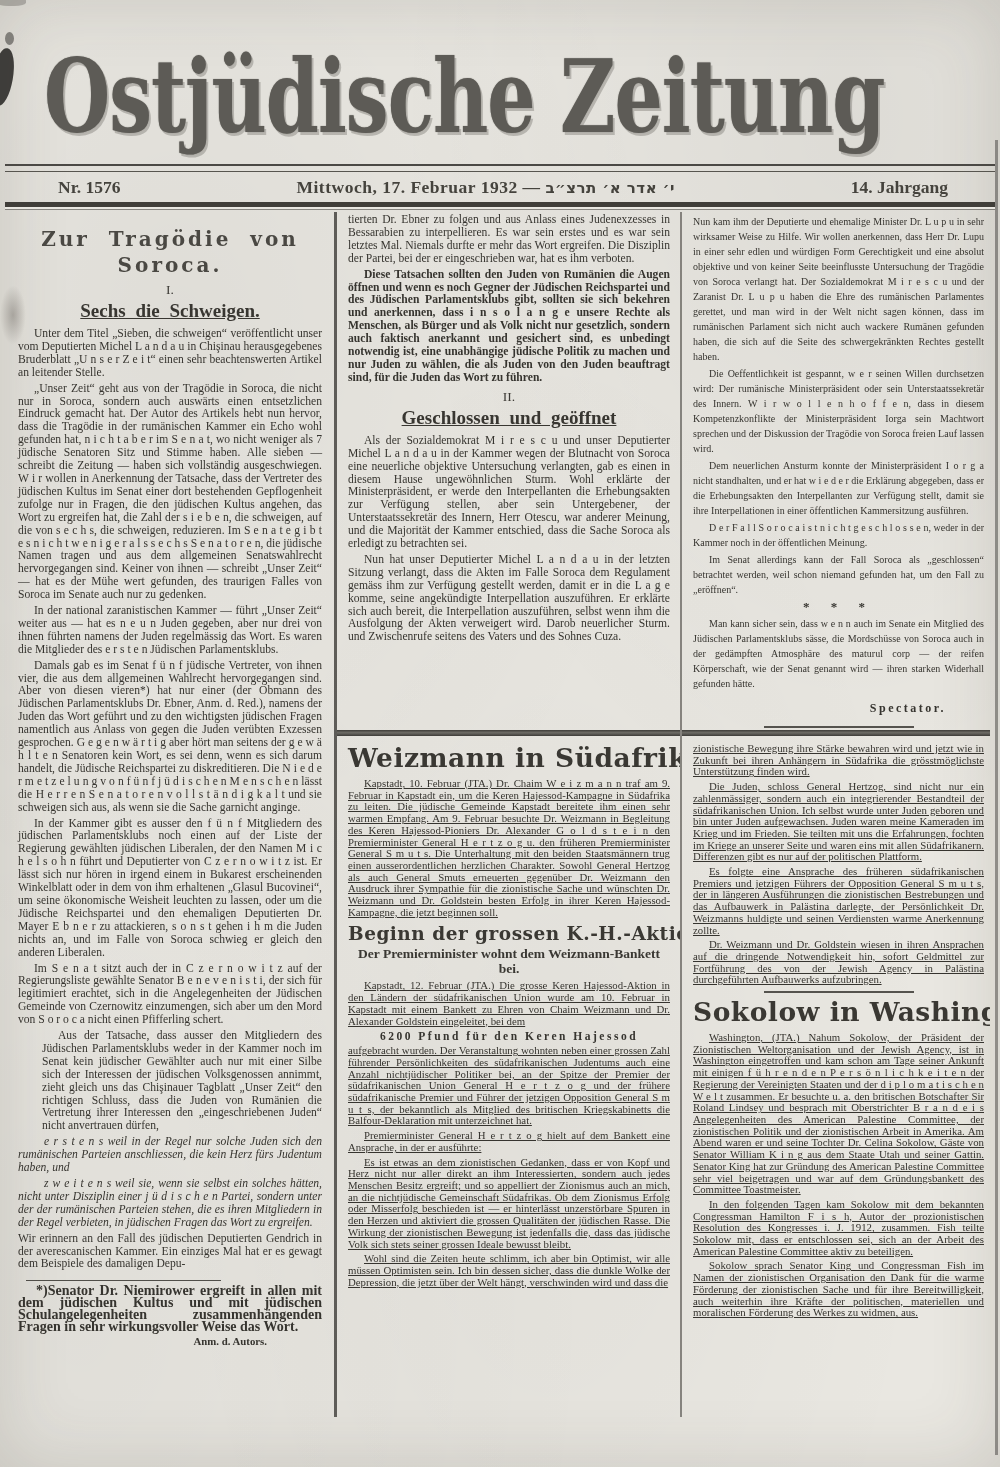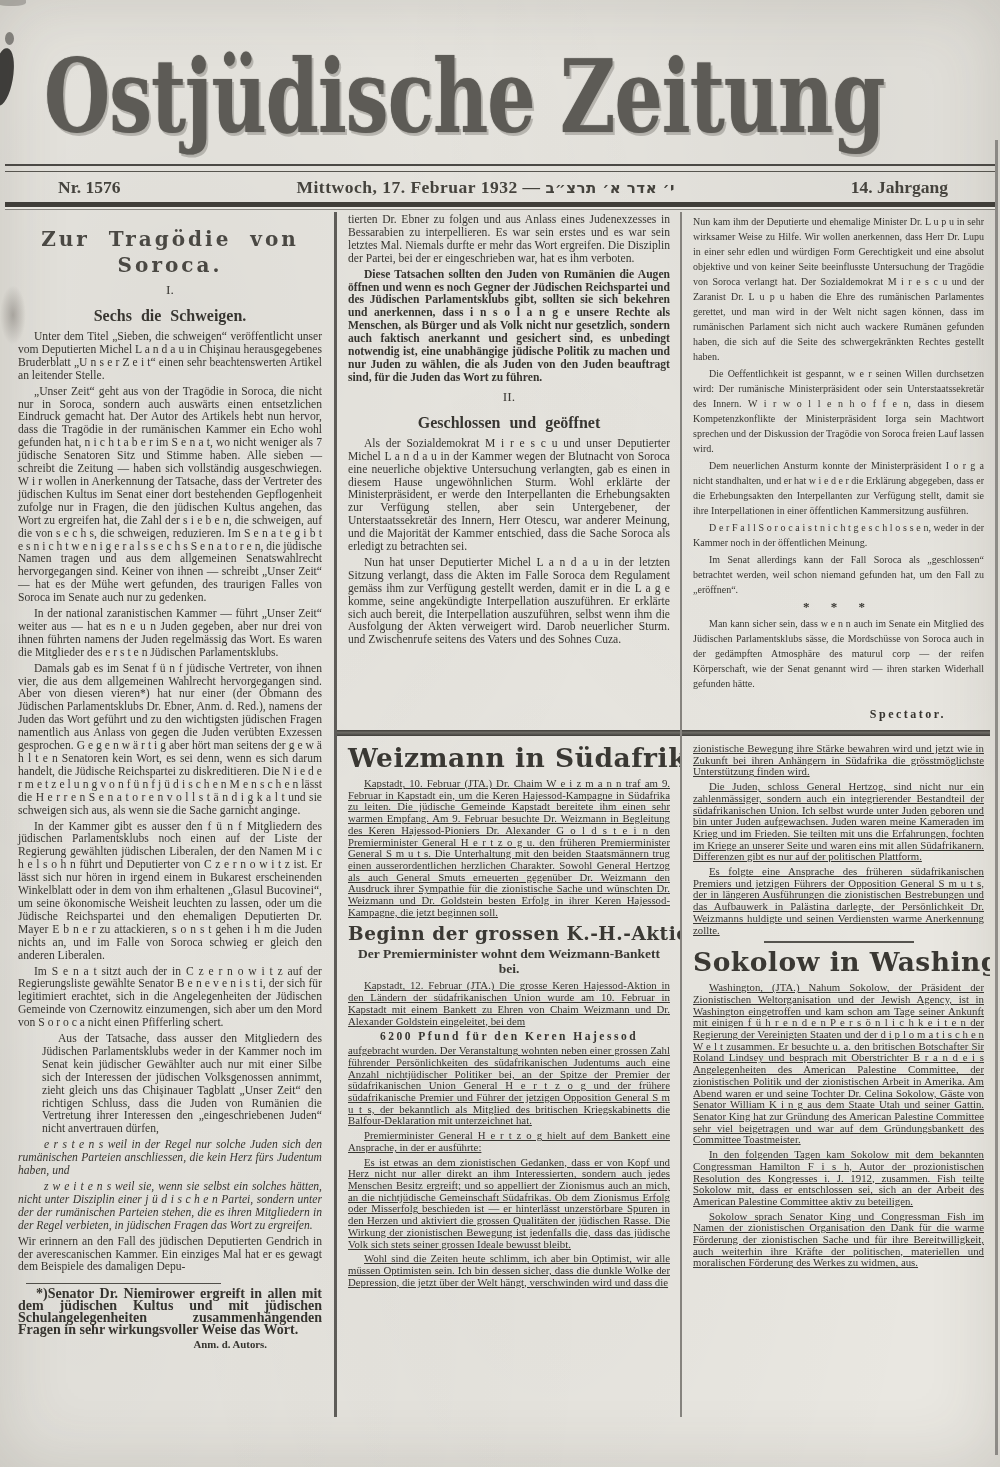--- a/index.html
+++ b/index.html
@@ -56,43 +56,43 @@
       font-size:11.6px; line-height:12.9px; }
   p.cont { text-indent:0; }
   p.inset { margin-left:24px; }
   p.deep { text-indent:26px;font-style:italic; }
   p.bold-graf { font-weight:bold; }
   
   .soroca-headline { margin:8px 0 2px; text-align:center; font-size:20px; line-height:26px;
     font-weight:bold; letter-spacing:3px; word-spacing:9px; color:#4a4843;
     font-family:"DejaVu Serif",serif; }
   .sec-num { text-align:center; font-size:13.5px; margin:4px 0 2px; color:#3c3a35; }
-  .sec-title { margin:9px 0 6px; text-align:center; font-size:16px; font-weight:bold;
-    word-spacing:5px; color:#383631; }
+  .sec-title { margin:2px 0 6px; text-align:center; font-size:19px; font-weight:bold;
+    word-spacing:5px; color:#383631;text-decoration:underline; }
   
   .part-a { height:516px; overflow:hidden; }
   .col-3 .part-a p { font-size:10px; line-height:15px; margin-bottom:2px; }
   .rule-heavy { height:6px; margin:0 -11px 7px;
     background:linear-gradient(#3e3c38, #6e6c66 45%, #3e3c38); }
   .col-3 .rule-heavy { margin:0 -6px 7px -11px; }
   
   .part-b p { font-size:10.8px; line-height:11.7px; margin-bottom:3px;text-decoration:underline; }
   .big-headline { margin:2px 0 5px; text-align:center; font-family:"DejaVu Serif",serif;
     font-weight:bold; font-size:26.5px; line-height:30px; letter-spacing:0.5px;
     color:#3a3833; white-space:nowrap; }
   .kh-headline { margin:5px 0 2px; text-align:center; font-family:"DejaVu Serif",serif;
     font-weight:bold; font-size:18.5px; letter-spacing:0.5px; color:#3a3833; white-space:nowrap; }
   .kh-sub { margin:0 10px 4px; text-align:center; font-size:13.5px; font-weight:bold;
     line-height:15px; color:#3a3833; }
   .amount { text-align:center; font-size:11.5px; font-weight:bold; letter-spacing:2.5px;
     margin:3px 0 3px; }
   .stars { text-align:center; letter-spacing:9px; font-weight:bold; font-size:13px;
     margin:2px 0 1px; }
   .sig { text-align:right; padding-right:38px; font-size:12px; font-weight:bold;
-    letter-spacing:2.5px; margin:16px 0; }
+    letter-spacing:2.5px; margin:10px 0; }
   .divider-short { width:150px; border-top:2px solid #55534e; margin:5px auto 4px; }
   
   .fn-rule { width:195px; border-top:1.5px solid #504e49; margin:9px 0 4px 8px; }
   .fn { font-size:14px; line-height:12px; font-weight:bold; text-indent:18px;
     text-align:justify; margin:0; }
   .fn-sig { text-align:right; padding-right:55px; font-size:10.8px; font-weight:bold;
     margin-top:2px; }
 </style>
 </head>
 <body>
@@ -175,20 +175,21 @@
         <div class="stars">* * *</div>
         <p>Man kann sicher sein, dass w e n n auch im Senate ein Mitglied des Jüdischen Parlamentsklubs sässe, die Mordschüsse von Soroca auch in der gedämpften Atmosphäre des maturul corp — der reifen Körperschaft, wie der Senat genannt wird — ihren starken Widerhall gefunden hätte.</p>
         <div class="sig">Spectator.</div>
         <div class="divider-short"></div>
       </div>
       <div class="rule-heavy"></div>
       <div class="part-b">
         <p class="cont">zionistische Bewegung ihre Stärke bewahren wird und jetzt wie in Zukunft bei ihren Anhängern in Südafrika die grösstmöglichste Unterstützung finden wird.</p>
         <p>Die Juden, schloss General Hertzog, sind nicht nur ein zahlenmässiger, sondern auch ein integrierender Bestandteil der südafrikanischen Union. Ich selbst wurde unter Juden geboren und bin unter Juden aufgewachsen. Juden waren meine Kameraden im Krieg und im Frieden. Sie teilten mit uns die Erfahrungen, fochten im Kriege an unserer Seite und waren eins mit allen Südafrikanern. Differenzen gibt es nur auf der politischen Plattform.</p>
         <p>Es folgte eine Ansprache des früheren südafrikanischen Premiers und jetzigen Führers der Opposition General S m u t s, der in längeren Ausführungen die zionistischen Bestrebungen und das Aufbauwerk in Palästina darlegte, der Persönlichkeit Dr. Weizmanns huldigte und seinen Verdiensten warme Anerkennung zollte.</p>
+        <p>Dr. Weizmann und Dr. Goldstein wiesen in ihren Ansprachen auf die dringende Notwendigkeit hin, sofort Geldmittel zur Fortführung des von der Jewish Agency in Palästina durchgeführten Aufbauwerks aufzubringen.</p>
         <div class="divider-short"></div>
         <h2 class="big-headline">Sokolow in Washington</h2>
         <p>Washington, (JTA.) Nahum Sokolow, der Präsident der Zionistischen Weltorganisation und der Jewish Agency, ist in Washington eingetroffen und kam schon am Tage seiner Ankunft mit einigen f ü h r e n d e n  P e r s ö n l i c h k e i t e n der Regierung der Vereinigten Staaten und der d i p l o m a t i s c h e n  W e l t zusammen. Er besuchte u. a. den britischen Botschafter Sir Roland Lindsey und besprach mit Oberstrichter B r a n d e i s Angelegenheiten des American Palestine Committee, der zionistischen Politik und der zionistischen Arbeit in Amerika. Am Abend waren er und seine Tochter Dr. Celina Sokolow, Gäste von Senator William K i n g aus dem Staate Utah und seiner Gattin. Senator King hat zur Gründung des American Palestine Committee sehr viel beigetragen und war auf dem Gründungsbankett des Committee Toastmeister.</p>
         <p>In den folgenden Tagen kam Sokolow mit dem bekannten Congressman Hamilton F i s h, Autor der prozionistischen Resolution des Kongresses i. J. 1912, zusammen. Fish teilte Sokolow mit, dass er entschlossen sei, sich an der Arbeit des American Palestine Committee aktiv zu beteiligen.</p>
         <p>Sokolow sprach Senator King und Congressman Fish im Namen der zionistischen Organisation den Dank für die warme Förderung der zionistischen Sache und für ihre Bereitwilligkeit, auch weiterhin ihre Kräfte der politischen, materiellen und moralischen Förderung des Werkes zu widmen, aus.</p>
       </div>
     </section>
 
   </main>
 </div>

